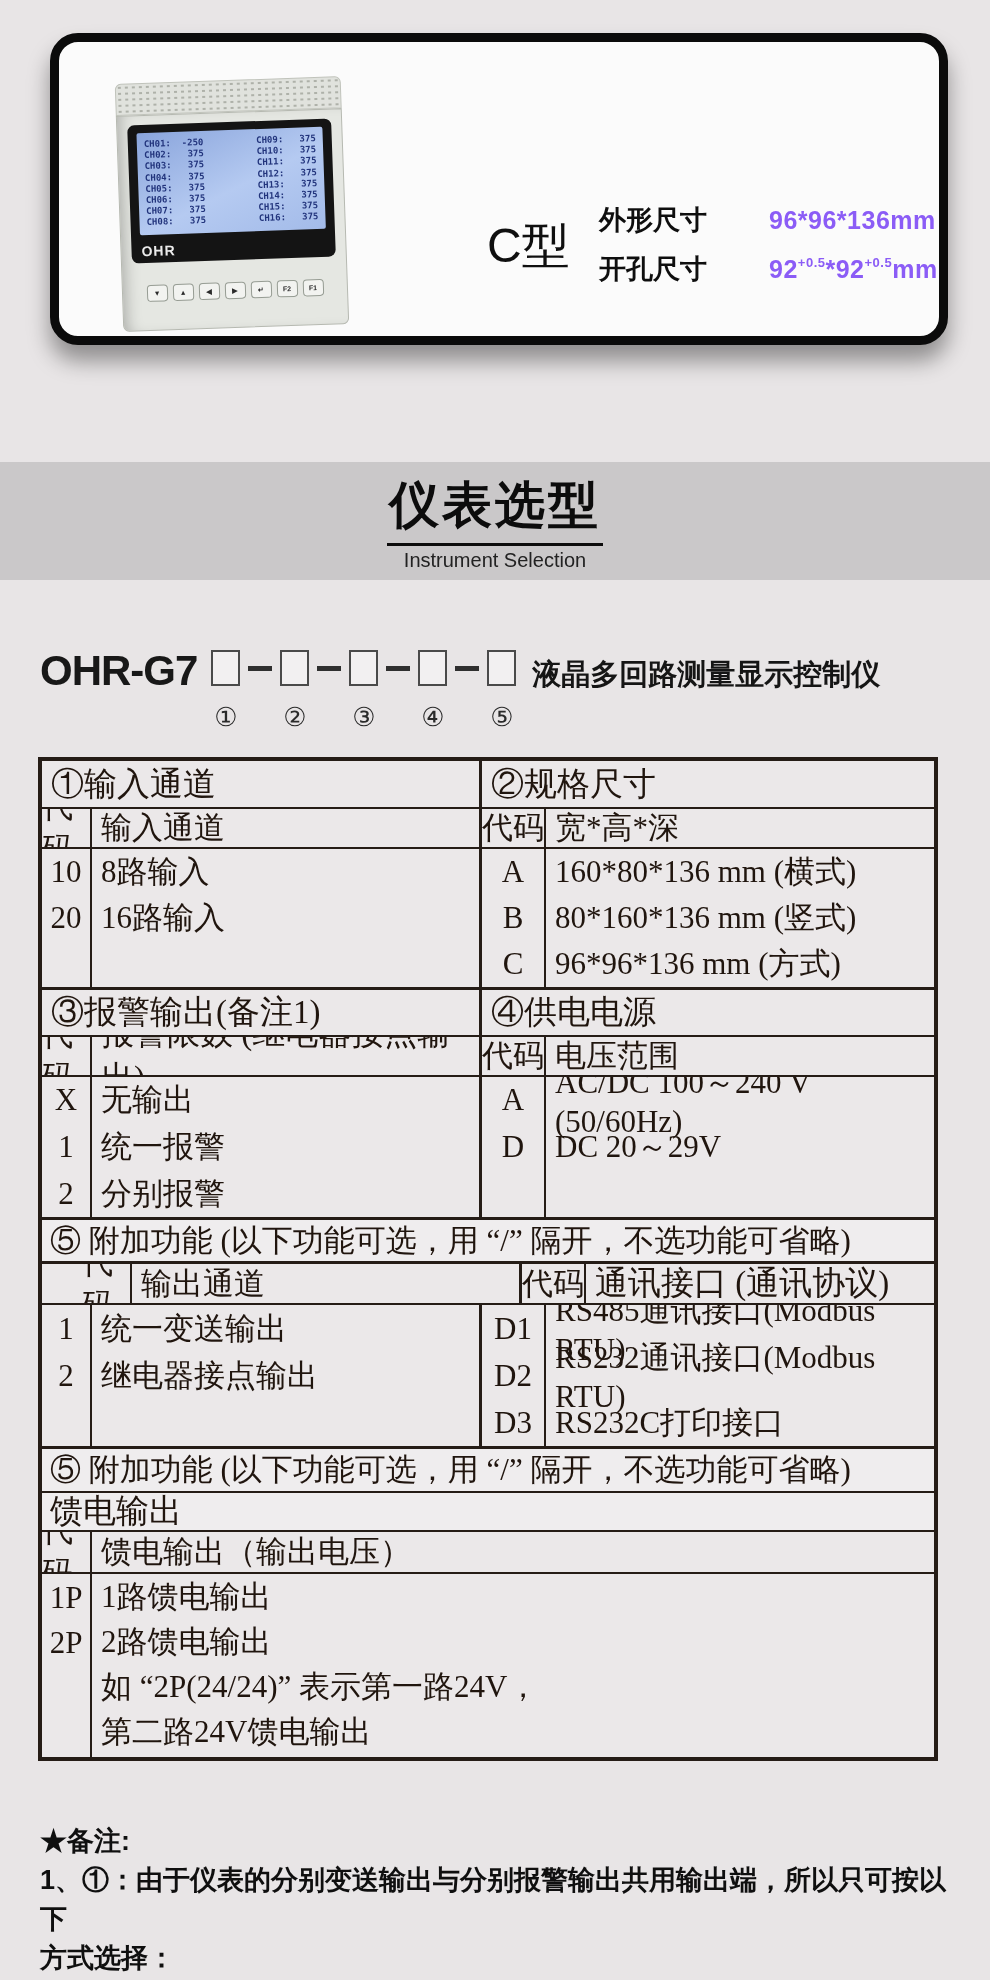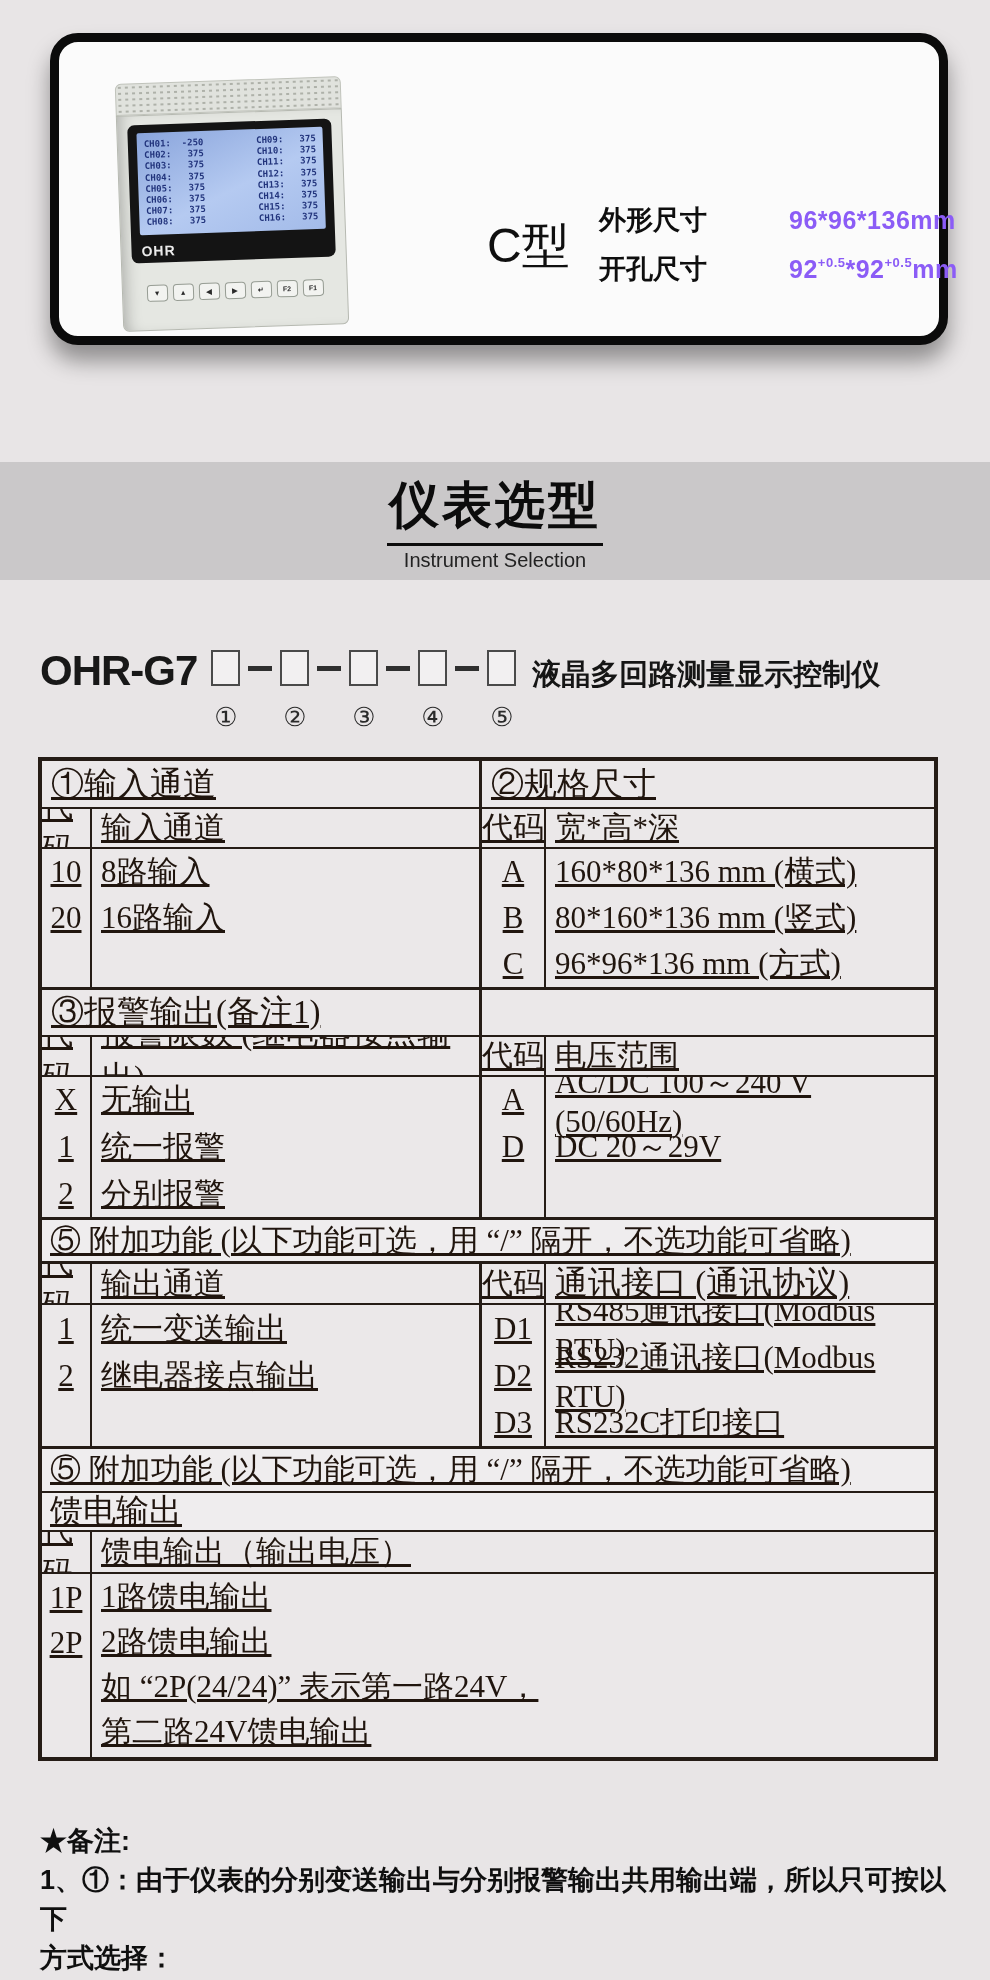--- a/index.html
+++ b/index.html
@@ -23,21 +23,21 @@
   .lcd-col{display:flex;flex-direction:column;}
   .lcd-ln{font-family:"DejaVu Sans Mono",monospace;font-size:9px;font-weight:bold;line-height:11.2px;
           color:#22347c;white-space:pre;}
   .ohr{position:absolute;left:10px;bottom:4px;font-size:14px;font-weight:bold;letter-spacing:1px;color:#ececec;}
   .keys{display:flex;justify-content:center;gap:5px;margin-top:22px;}
   .key{width:21px;height:17px;background:#f2f3f0;border:1px solid #969c93;border-radius:4px;
        font-size:7px;line-height:15px;text-align:center;color:#2b2b2b;font-weight:bold;}
   
   .type-label{position:absolute;left:428px;top:172px;font-size:48px;color:#0f0f0f;}
   .dims{position:absolute;left:540px;top:160px;}
-  .dim-row{display:flex;align-items:baseline;margin-bottom:13px;gap:20px;}
+  .dim-row{display:flex;align-items:baseline;margin-bottom:13px;}
   .dim-label{font-size:27px;font-weight:bold;color:#0e0e0e;width:148px;}
   .dim-value{font-size:25px;font-weight:bold;color:#8b5cf6;margin-left:22px;letter-spacing:0.5px;}
   .dim-value sup{font-size:13px;position:relative;top:-2px;}
 
   
   .banner{position:absolute;left:0;top:462px;width:990px;height:118px;background:#cac8c9;text-align:center;}
   .banner-title{display:inline-block;margin-top:10px;font-size:50px;font-weight:bold;color:#0c0c0c;
                 letter-spacing:3px;border-bottom:3px solid #0c0c0c;padding:0 2px 4px 2px;}
   .banner-sub{font-size:20px;color:#222;margin-top:3px;}
 
@@ -49,40 +49,40 @@
   .circ{margin-top:16px;font-size:26px;color:#2a2a2a;font-family:"Liberation Serif",serif;}
   .dash{width:24px;height:5px;background:#2f2f2f;margin:16px 8px 0 8px;}
   .model-suffix{font-size:29px;font-weight:bold;color:#151515;margin-left:16px;margin-top:5px;}
 
   
   .tbl{position:absolute;left:38px;top:757px;width:900px;background:#ebe8e9;border:4px solid #251c16;
        font-family:"Liberation Serif",serif;color:#20150e;}
   .trow{display:flex;border-bottom:2px solid #251c16;}
   .trow.thick{border-bottom-width:3px;}
   .trow:last-child{border-bottom:none;}
-  .cell{display:flex;align-items:center;overflow:hidden;text-decoration:underline;}
+  .cell{display:flex;align-items:center;overflow:hidden;}
   .bR2{border-right:2px solid #251c16;}
   .bR3{border-right:3px solid #251c16;}
   .w-c1{width:50px;justify-content:center;}
   .w-c2{width:390px;padding-left:9px;}
   .w-c3{width:64px;justify-content:center;}
   .w-c4{flex:1;padding-left:9px;}
   .w-half{width:440px;padding-left:9px;}
   .w-rest{flex:1;padding-left:9px;}
   .w-full{flex:1;padding-left:8px;background:#efedee;}
   .t-title{font-size:33px;}
   .t-head{font-size:31px;}
   .t-data{font-size:31px;}
   .fs29{font-size:33px;}
   .col{flex-direction:column;align-items:stretch;padding:0;}
   .ln{height:47px;display:flex;align-items:center;font-size:31px;padding-left:9px;}
   .ln45{height:45px;}
   .lnc{justify-content:center;padding-left:0;}
-  .h48{height:48px;} .h40{height:40px;} .h141{height:141px;} .h47{height:47px;flex-direction:column;}
-  .h143{height:143px;} .h44{height:44px;} .h39{height:39px;} .h41{height:41px;}
+  .h48{height:48px;} .h40{height:40px;} .h141{height:141px;} .h47{height:47px;}
+  .h143{height:143px;} .h44{height:44px;} .h39{height:39px;} .h41{height:41px;padding-left:40px;}
   .h144{height:144px;} .h42{height:42px;} .h183{height:183px;}
 
   
   .notes{position:absolute;left:40px;top:1822px;width:910px;font-size:27px;font-weight:bold;color:#0f0f0f;}
   .note-ln{line-height:39px;}
   .note-indent{padding-left:72px;}
 </style>
 </head>
 <body>
 

